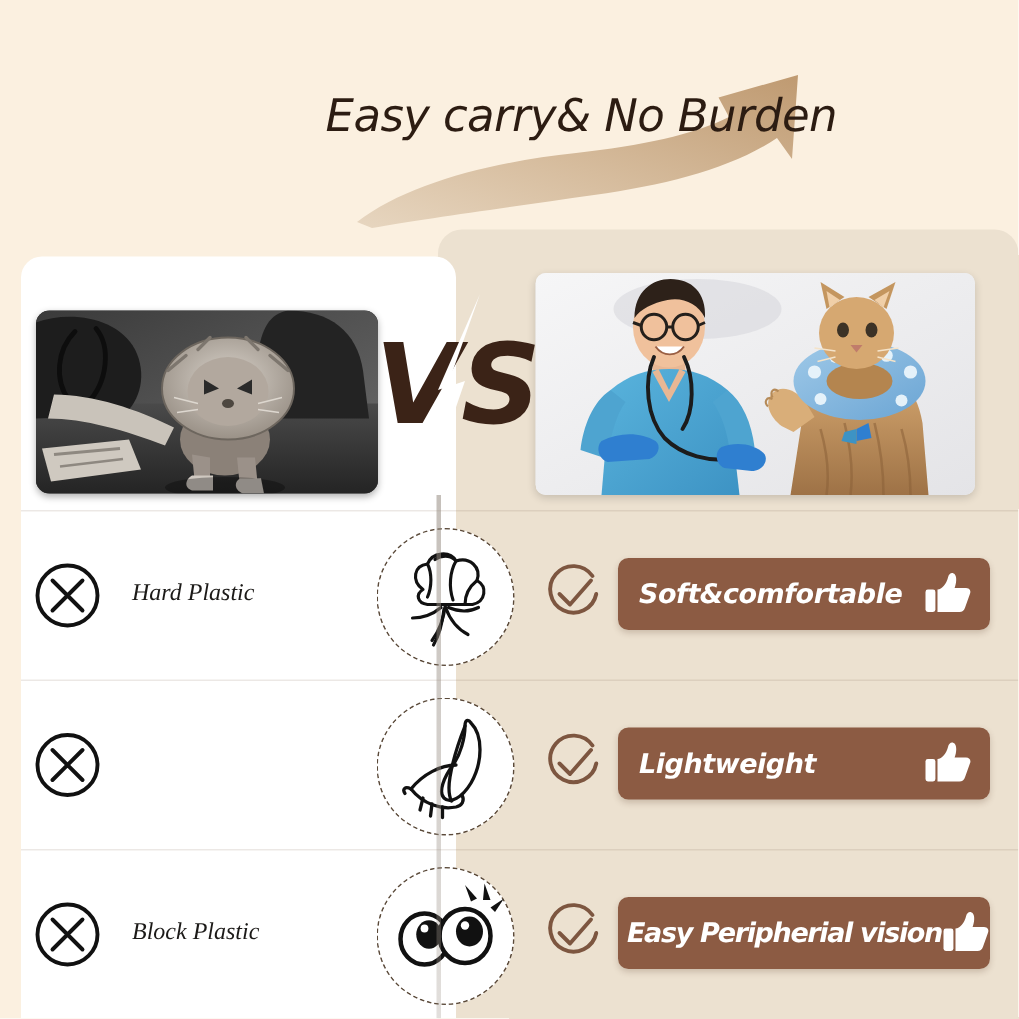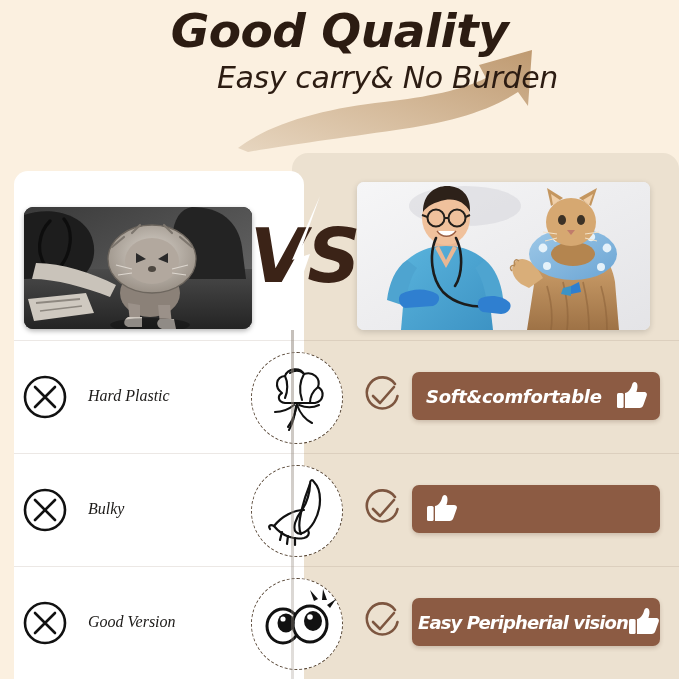--- a/index.html
+++ b/index.html
@@ -238,21 +238,20 @@
       <defs>
         <linearGradient id="swooshGrad" x1="0" y1="1" x2="1" y2="0">
           <stop offset="0%" stop-color="#e7d6c0"></stop>
           <stop offset="45%" stop-color="#d6bc9d"></stop>
           <stop offset="100%" stop-color="#bf9a71"></stop>
         </linearGradient>
       </defs>
       <path d="M6 100 C 40 74, 96 60, 152 54 C 196 49, 230 42, 254 30 L 247 17 L 300 2 L 296 58 L 286 44 C 256 64, 214 75, 164 82 C 108 90, 50 98, 16 104 Z" fill="url(#swooshGrad)"></path>
     </svg>
 
-    <div id="title-main">Good Quality</div>
     <div id="title-sub">Easy carry&amp; No Burden</div>
   </div>
 
   <div id="panel-right"></div>
   <div id="panel-left"></div>
 
   <div class="photo" id="photo-left">
     <svg viewBox="0 0 228 122" width="228" height="122" xmlns="http://www.w3.org/2000/svg">
       <defs>
         <linearGradient id="grFloor" x1="0" y1="0" x2="0" y2="1">
@@ -433,57 +432,57 @@
   </div>
 
   <div class="row" id="row-1">
     <div class="row-divider"></div>
 
     <svg class="x-icon" viewBox="0 0 46 46" xmlns="http://www.w3.org/2000/svg">
       <circle cx="23" cy="23" r="20" fill="none" stroke="#111111" stroke-width="2.6"></circle>
       <path d="M13 13 L 33 33 M33 13 L 13 33" stroke="#111111" stroke-width="2.6" stroke-linecap="round"></path>
     </svg>
 
-    <div class="con-label">Bulky</div>
 
     <div class="mid-circle">
       <svg class="mid-icon" viewBox="0 0 90 90" xmlns="http://www.w3.org/2000/svg">
         <g fill="none" stroke="#111111" stroke-width="2.2" stroke-linecap="round" stroke-linejoin="round">
           <path d="M62 16 C 70 24, 70 42, 62 56 C 56 66, 48 70, 44 66 C 40 62, 44 52, 50 44 C 55 37, 58 26, 58 18 C 58 14, 60 13, 62 16 Z"></path>
           <path d="M58 18 C 54 28, 50 40, 48 52 C 47 58, 47 64, 49 68"></path>
           <path d="M22 60 C 30 50, 42 44, 52 44"></path>
           <path d="M22 60 C 30 70, 42 74, 52 72 C 56 71, 58 68, 56 64"></path>
           <path d="M30 66 L 28 74 M36 70 L 35 78 M43 72 L 43 79"></path>
           <path d="M22 60 C 18 58, 16 60, 18 63"></path>
         </g>
       </svg>
     </div>
 
     <svg class="check-icon" viewBox="0 0 44 44" xmlns="http://www.w3.org/2000/svg">
       <path d="M35 10 A 15.5 15.5 0 1 0 37.5 22" fill="none" stroke="#7d5640" stroke-width="2.6" stroke-linecap="round"></path>
       <path d="M13 22 L 20 29 L 34 13" fill="none" stroke="#7d5640" stroke-width="2.6" stroke-linecap="round" stroke-linejoin="round"></path>
     </svg>
 
     <div class="pro-badge">
+      <span class="pro-badge-text">Lightweight</span>
       <svg class="thumb-icon" viewBox="0 0 34 32" xmlns="http://www.w3.org/2000/svg">
         <path d="M9 13 C 12 13, 15 9, 16 5 C 16.6 2, 19 1, 20.6 3 C 22 4.8, 21.6 9, 20.4 12 L 28 12 C 30.4 12, 31.6 14, 30.6 16 L 27.4 25 C 26.8 27, 25.4 28, 23.6 28 L 9 28 Z" fill="#ffffff"></path>
         <rect x="1" y="13" width="6.6" height="15" rx="1.6" fill="#ffffff"></rect>
       </svg>
     </div>
   </div>
 
   <div class="row" id="row-2">
     <div class="row-divider"></div>
 
     <svg class="x-icon" viewBox="0 0 46 46" xmlns="http://www.w3.org/2000/svg">
       <circle cx="23" cy="23" r="20" fill="none" stroke="#111111" stroke-width="2.6"></circle>
       <path d="M13 13 L 33 33 M33 13 L 13 33" stroke="#111111" stroke-width="2.6" stroke-linecap="round"></path>
     </svg>
 
-    <div class="con-label">Good Version</div>
+    <div class="con-label">Block Plastic</div>
 
     <div class="mid-circle">
       <svg class="mid-icon" viewBox="0 0 90 90" xmlns="http://www.w3.org/2000/svg">
         <ellipse cx="31" cy="47" rx="16" ry="17" fill="#ffffff" stroke="#111111" stroke-width="3"></ellipse>
         <ellipse cx="58" cy="45" rx="17" ry="18" fill="#ffffff" stroke="#111111" stroke-width="3"></ellipse>
         <ellipse cx="34" cy="44" rx="8.5" ry="9.5" fill="#111111"></ellipse>
         <ellipse cx="61" cy="42" rx="9" ry="10" fill="#111111"></ellipse>
         <circle cx="31" cy="40" r="2.6" fill="#ffffff"></circle>
         <circle cx="58" cy="38" r="2.8" fill="#ffffff"></circle>
         <path d="M62 22 L 58 11 L 66 20 Z" fill="#111111"></path>

